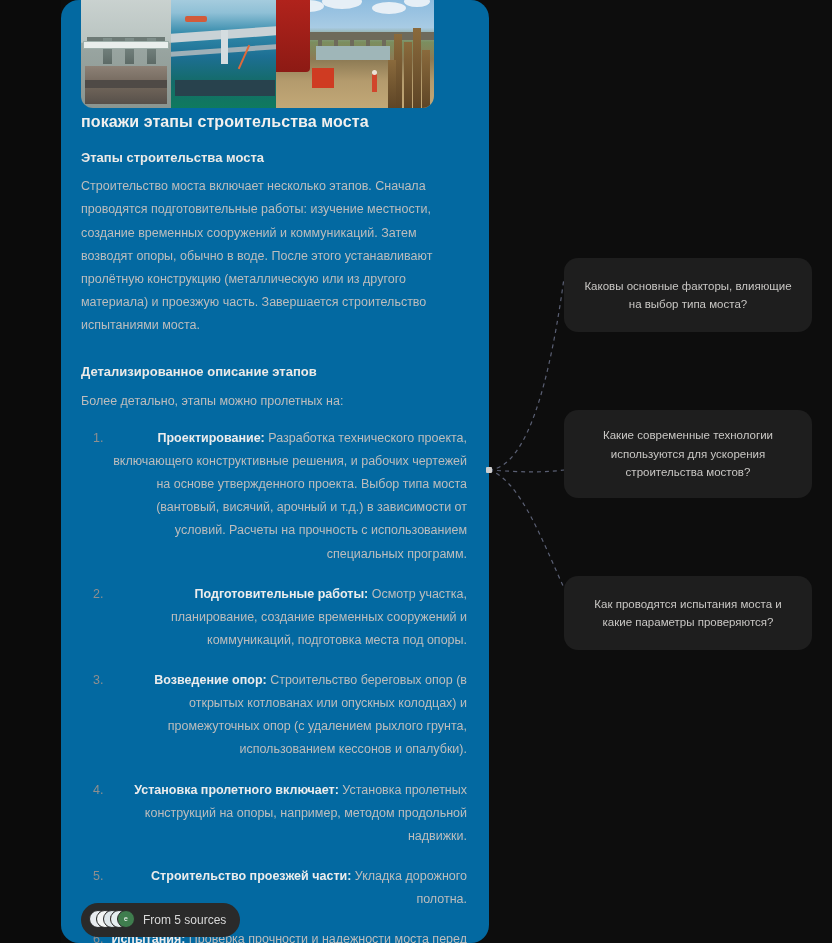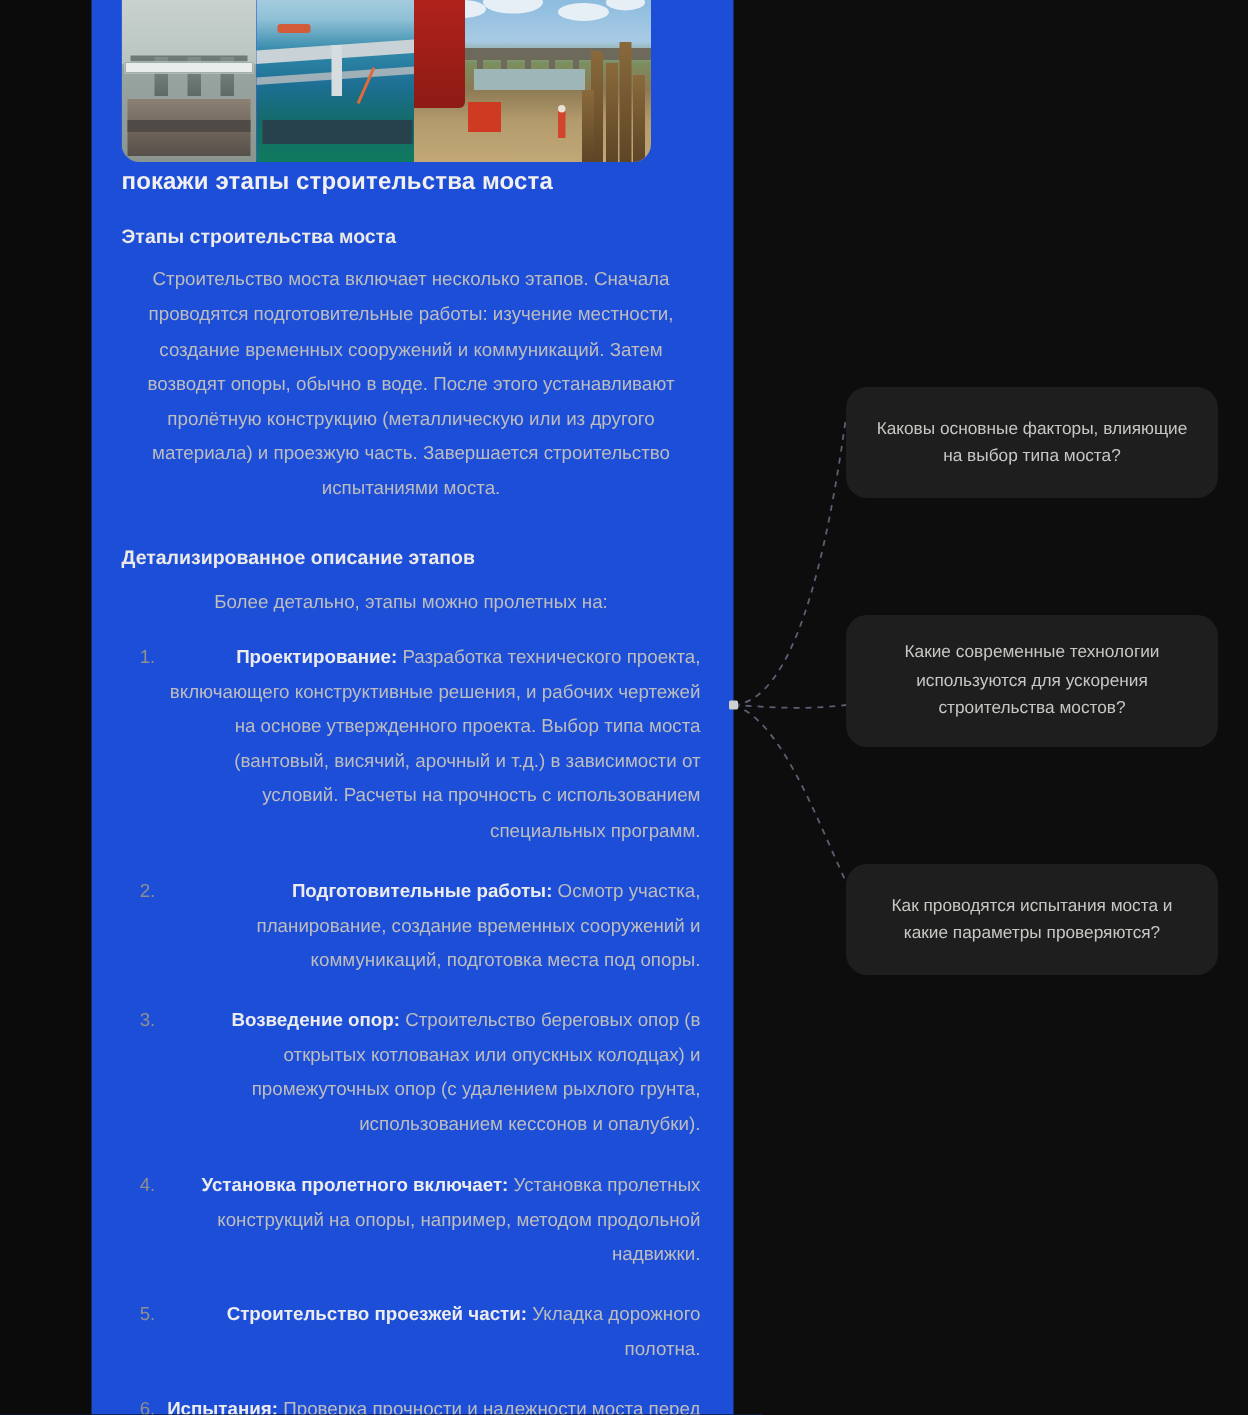--- a/index.html
+++ b/index.html
@@ -32,22 +32,23 @@
     background: #0b0b0b;
   }
 
   
   .answer-panel {
     position: absolute;
     left: 61px;
     top: 0;
     width: 428px;
     height: 943px;
-    background: #1d4ed8;
+    background: #0369a1;
     overflow: hidden;
+    border-radius: 18px;
   }
 
   
   .image-strip {
     position: absolute;
     left: 20px;
     top: -14px;
     width: 353px;
     height: 122px;
     border-radius: 12px;
@@ -194,21 +195,20 @@
     color: #eceae7;
     margin: 0 0 9px 0;
     line-height: 1.35;
   }
   .h-sub.spaced { margin-top: 26px; }
   .para {
     font-size: 12.5px;
     line-height: 1.85;
     color: #bdbdbd;
     margin: 0 0 6px 0;
-    text-align: center;
   }
   ol.steps {
     margin: 14px 0 0 0;
     padding-left: 26px;
     color: #8f8f8f;
     font-size: 12.5px;
   }
   ol.steps > li {
     margin-bottom: 17px;
     padding-left: 4px;
@@ -394,20 +394,30 @@
         <li>
           <span class="li-body"><b>Строительство проезжей части:</b><span> Укладка дорожного полотна.</span></span>
         </li>
         <li>
           <span class="li-body"><b>Испытания:</b><span> Проверка прочности и надежности моста перед открытием.</span></span>
         </li>
       </ol>
 
     </div>
 
+    <div class="sources-pill">
+      <div class="fav-stack">
+        <span class="fav">n</span>
+        <span class="fav">s</span>
+        <span class="fav">b</span>
+        <span class="fav">c</span>
+        <span class="fav">e</span>
+      </div>
+      <span class="sources-text">From 5 sources</span>
+    </div>
 
   </div>
 
   <svg class="connectors" viewBox="0 0 110 420" width="110" height="420">
     <g fill="none" stroke="#5a5f73" stroke-width="1.2" stroke-dasharray="4 4">
       <path d="M 9 230 C 40 228, 66 170, 84 38"></path>
       <path d="M 9 230 C 40 232, 60 233, 84 230"></path>
       <path d="M 9 230 C 40 240, 62 300, 84 348"></path>
     </g>
   </svg>

